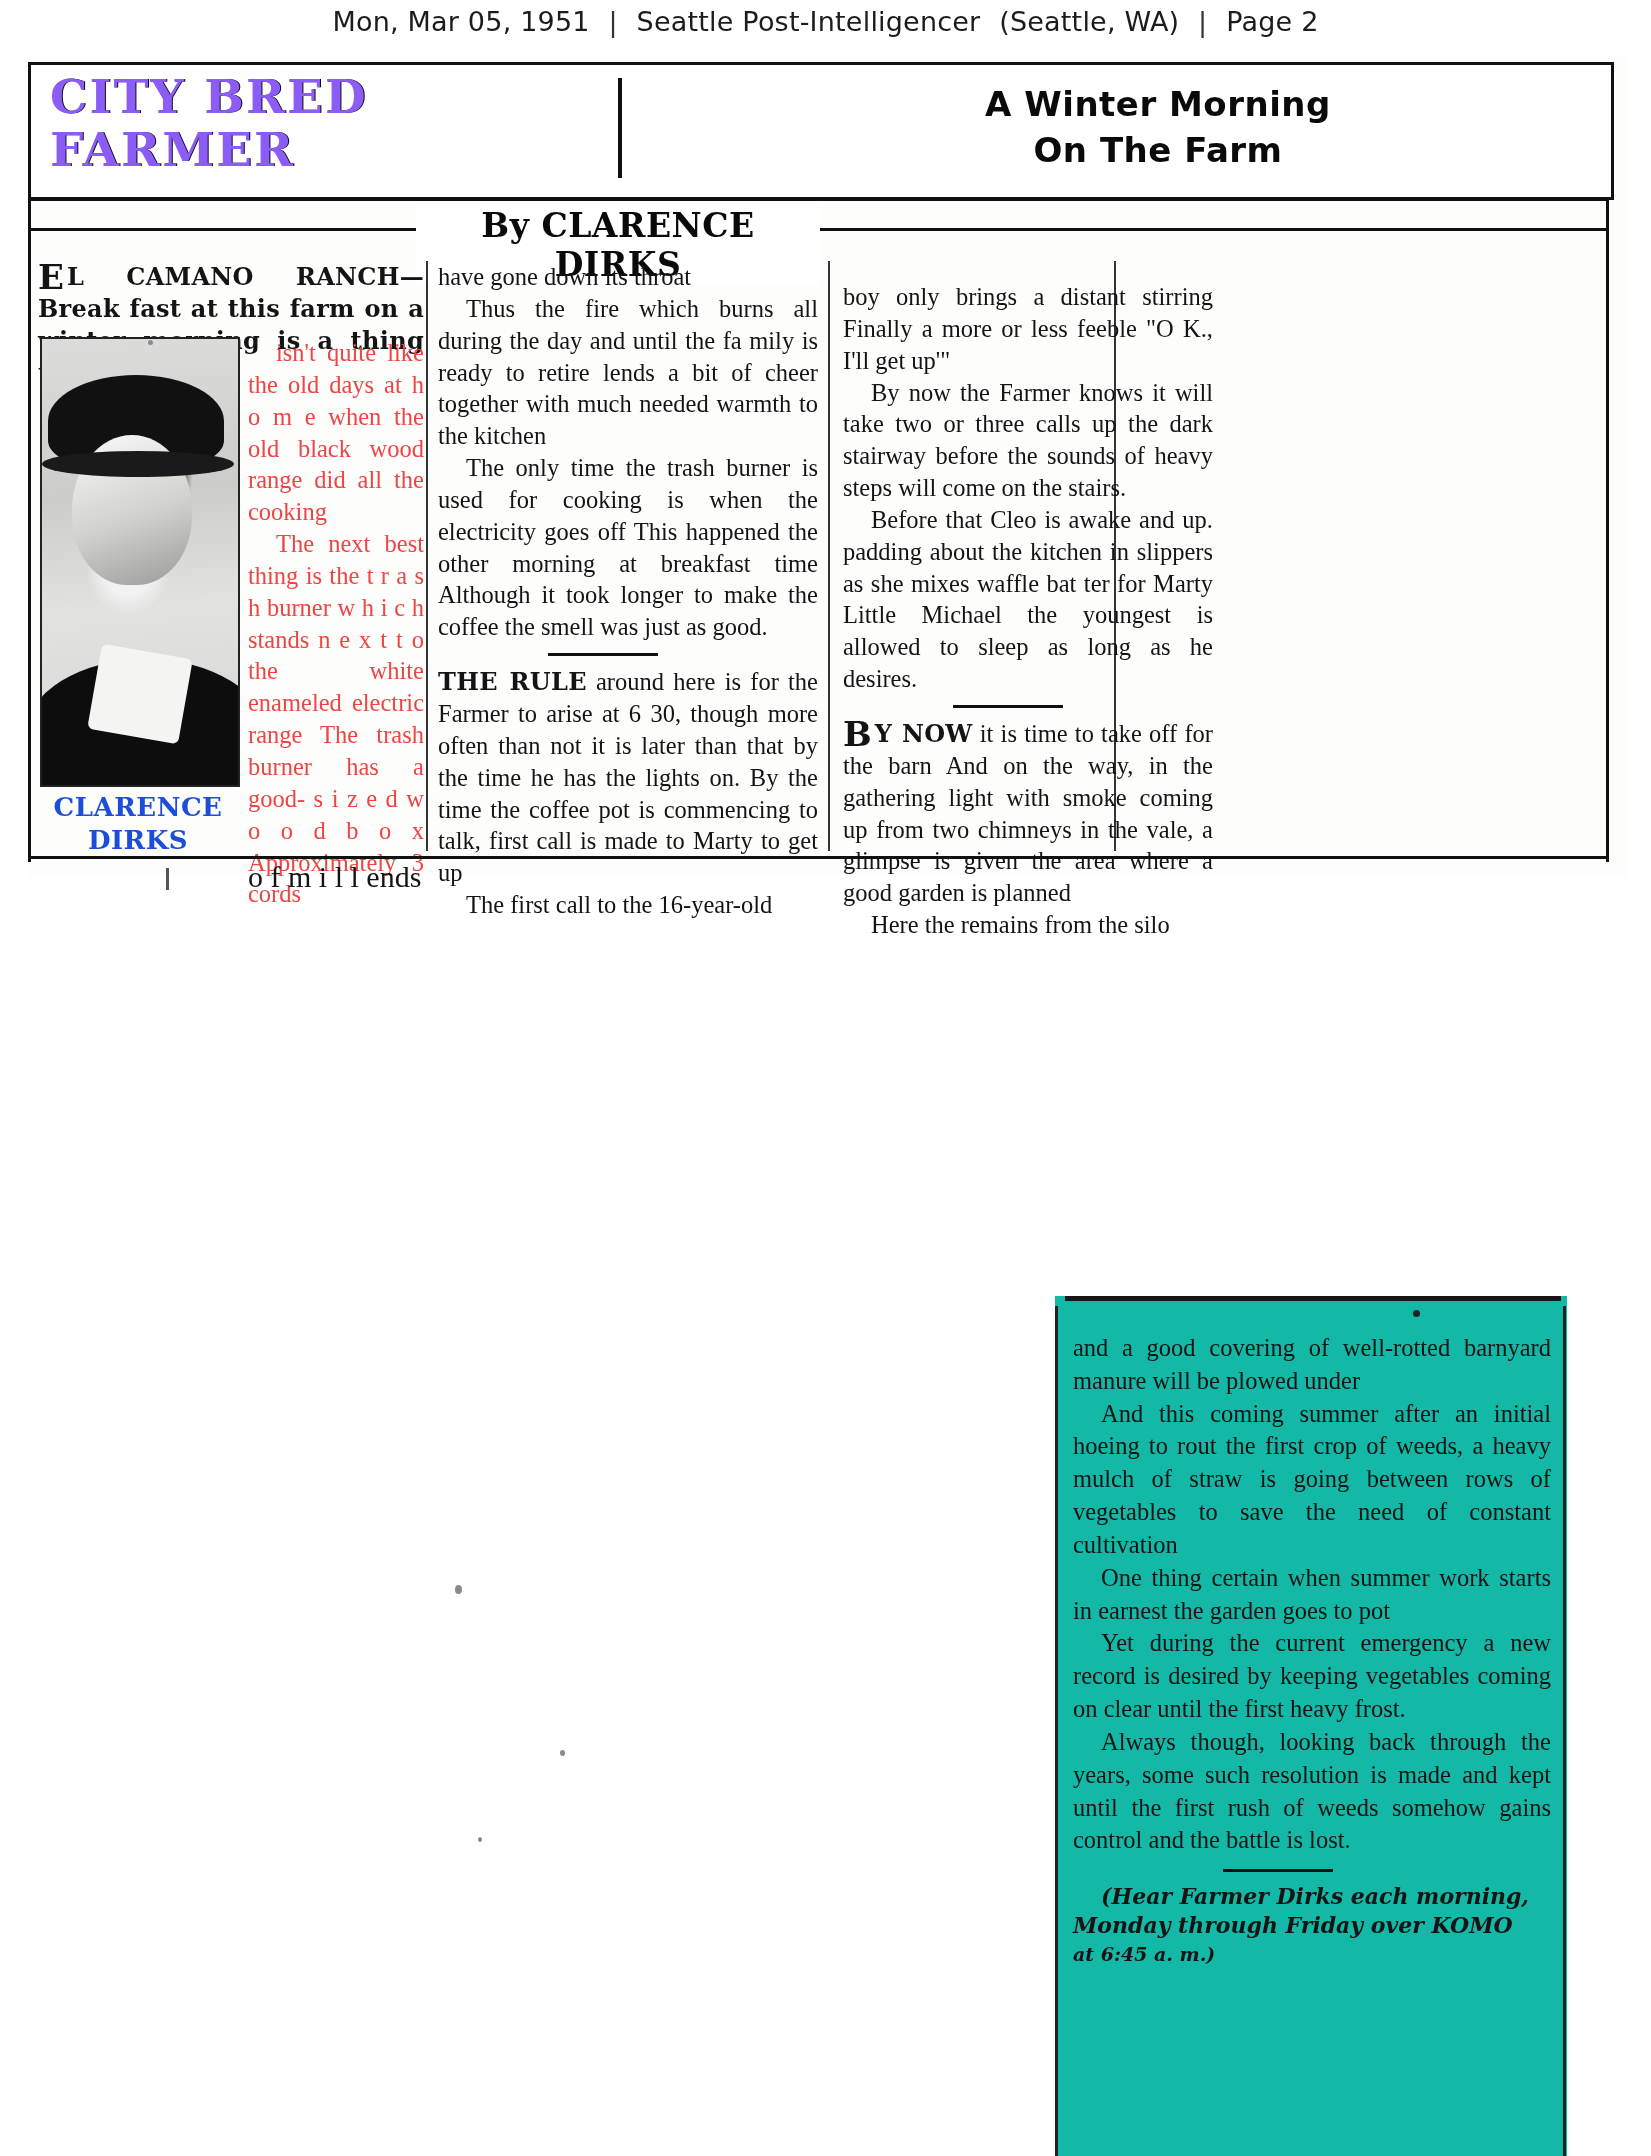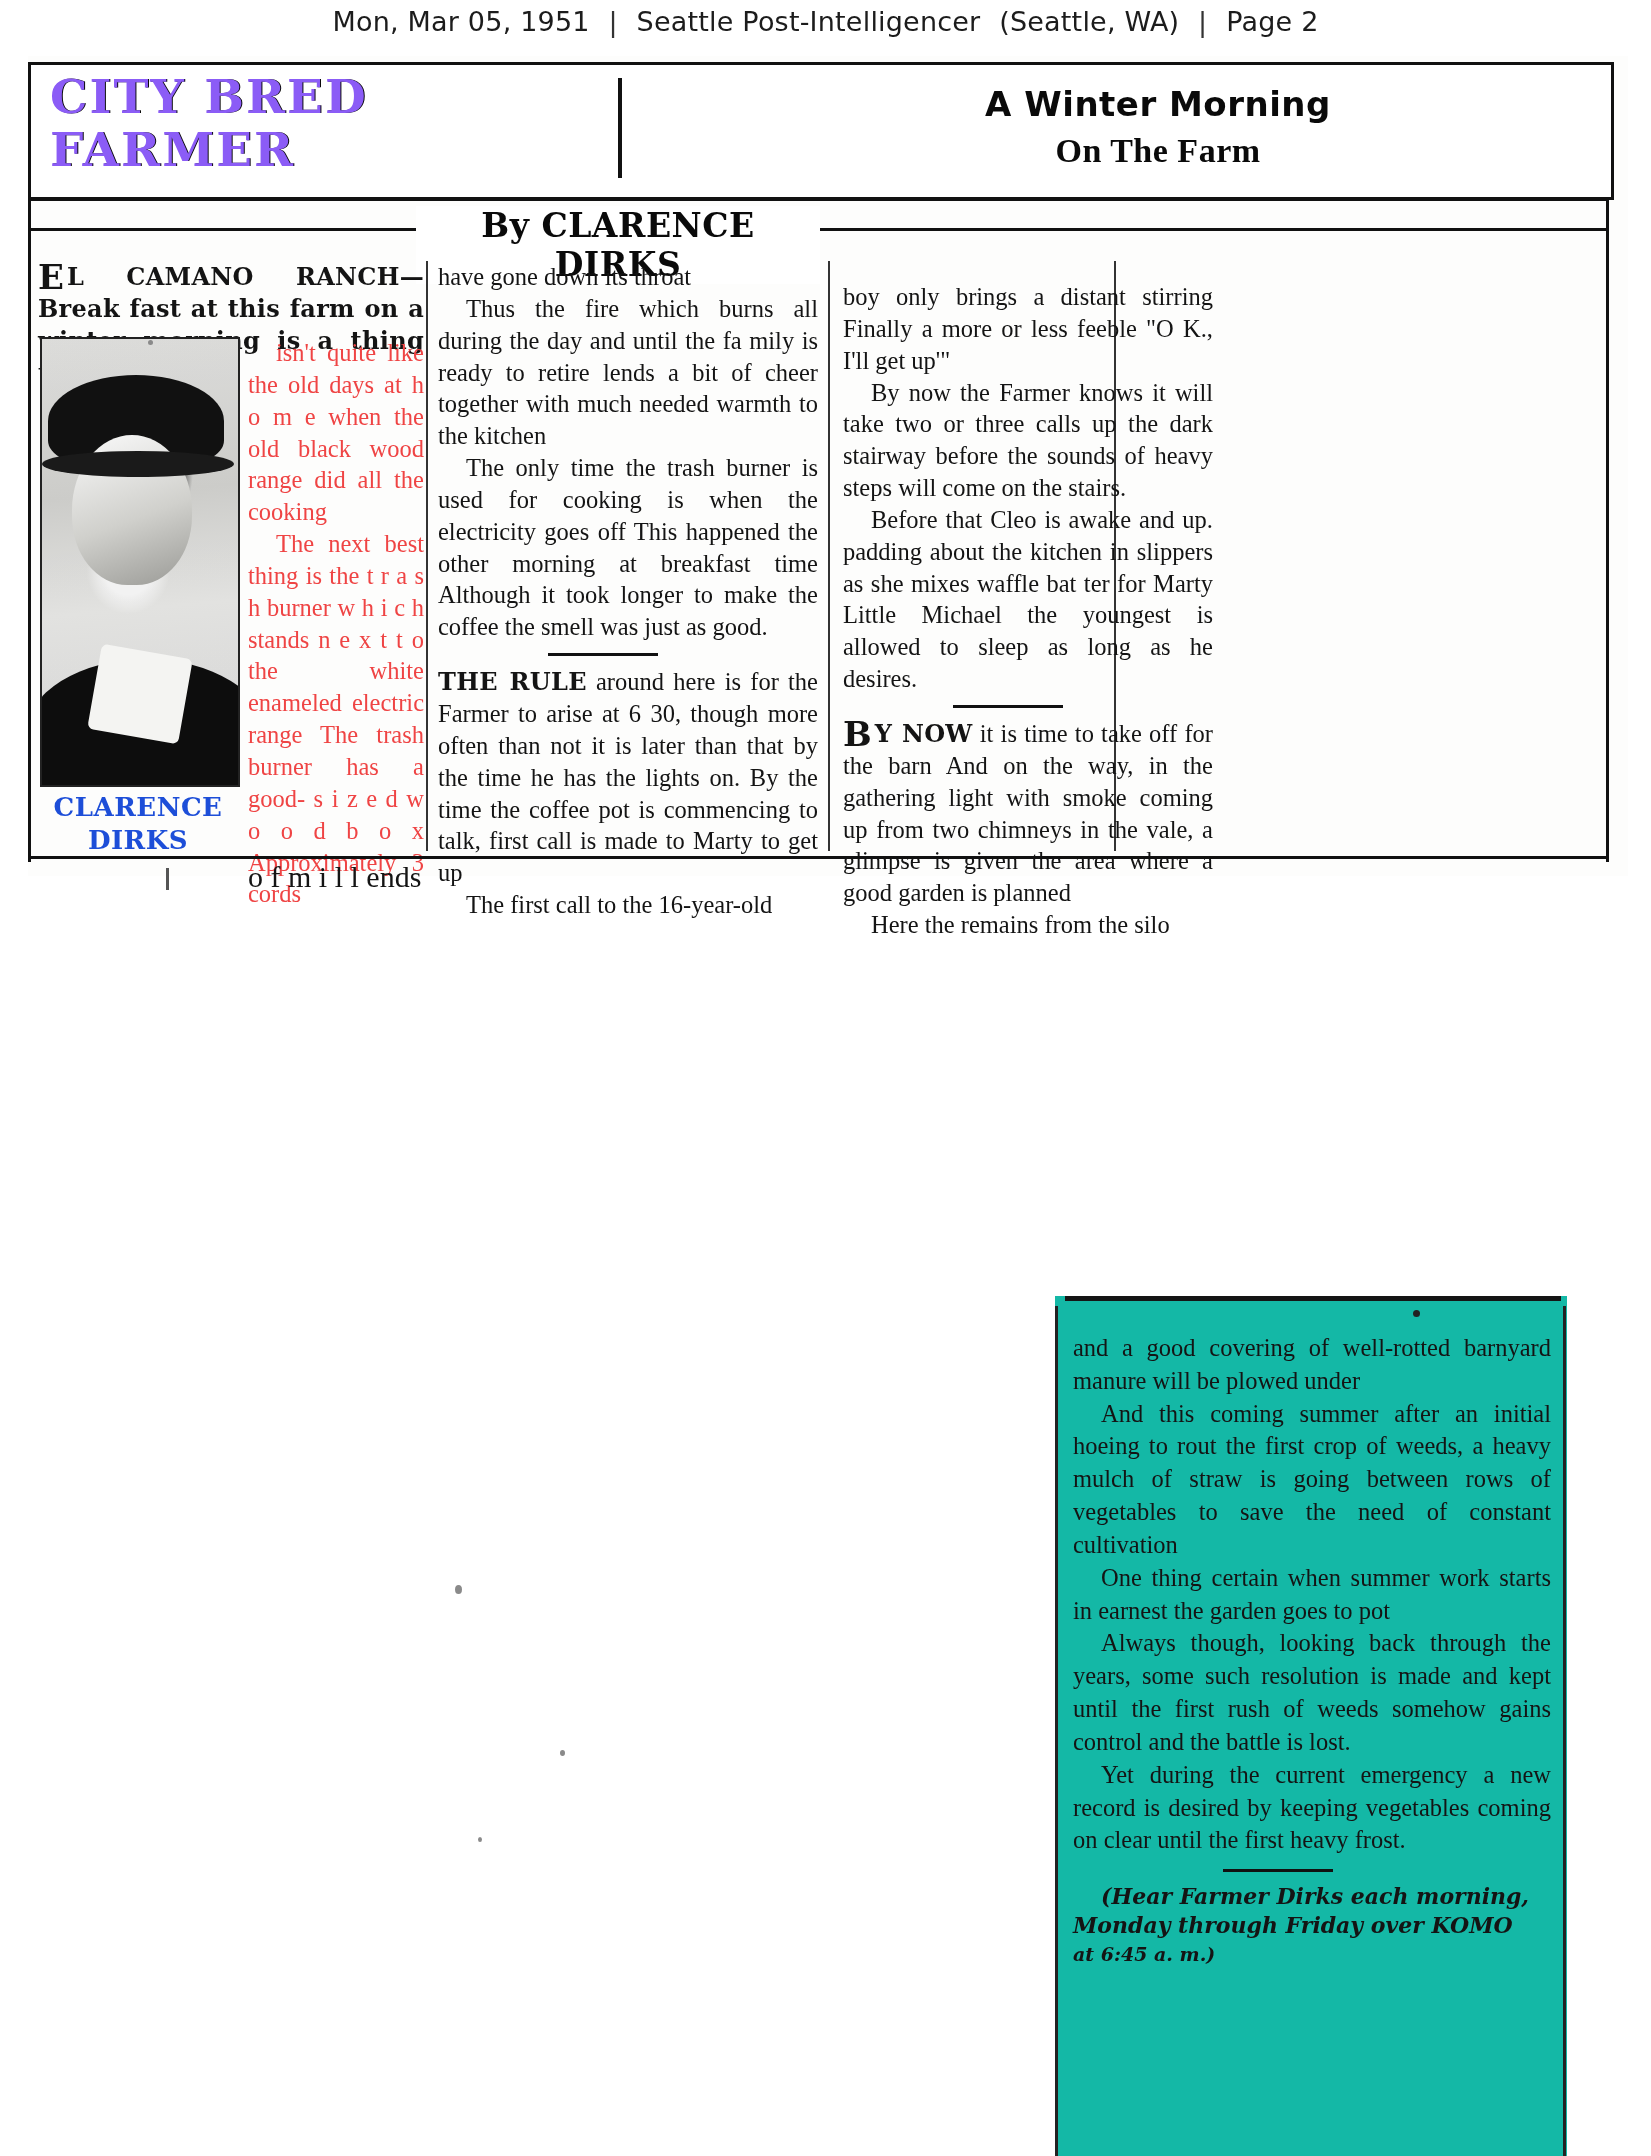--- a/index.html
+++ b/index.html
@@ -87,21 +87,21 @@
     top: 26px;
     width: 860px;
     text-align: center;
     font-family: "DejaVu Sans", sans-serif;
     font-weight: bold;
     font-size: 34px;
     line-height: 1.35;
     letter-spacing: 0.5px;
     color: #0a0a0a;
   }
-  .headline-right .l2 { display: block; font-family: Liberation Serif, serif; }
+  .headline-right .l2 { display: block; }
 
   .byline-wrap {
     position: absolute;
     left: 0px;
     top: 150px;
     width: 1580px;
     height: 46px;
   }
   .byline-rule-l {
     position: absolute;
@@ -455,22 +455,22 @@
 <div class="clip-bot">
   <div class="top-rule"></div>
   <div class="side-rule"></div>
   <div class="side-rule-r"></div>
   <div class="dot"></div>
 
   <div class="botcol">
     <p class="noind">and a good covering of well-rotted barnyard manure will be plowed under</p>
     <p>And this coming summer after an initial hoeing to rout the first crop of weeds, a heavy mulch of straw is going between rows of vegetables to save the need of constant cultivation</p>
     <p>One thing certain  when summer work starts in earnest the garden goes to pot</p>
+    <p>Yet during the current emergency a new record is desired by keeping vegetables coming on clear until the first heavy frost.</p>
     <p>Always though, looking back through the years, some such resolution is made and kept until the first rush of weeds somehow gains control and the battle is lost.</p>
-    <p>Yet during the current emergency a new record is desired by keeping vegetables coming on clear until the first heavy frost.</p>
     <div class="botdiv"></div>
     <p class="signoff">
       <span>(Hear Farmer Dirks each morning,</span><br>
       <span>Monday through Friday over KOMO</span><br>
       <span class="small">at 6:45 a. m.)</span>
     </p>
   </div>
 </div>
 
 <div class="speck" style="left:455px;top:1585px;width:7px;height:9px;"></div>

